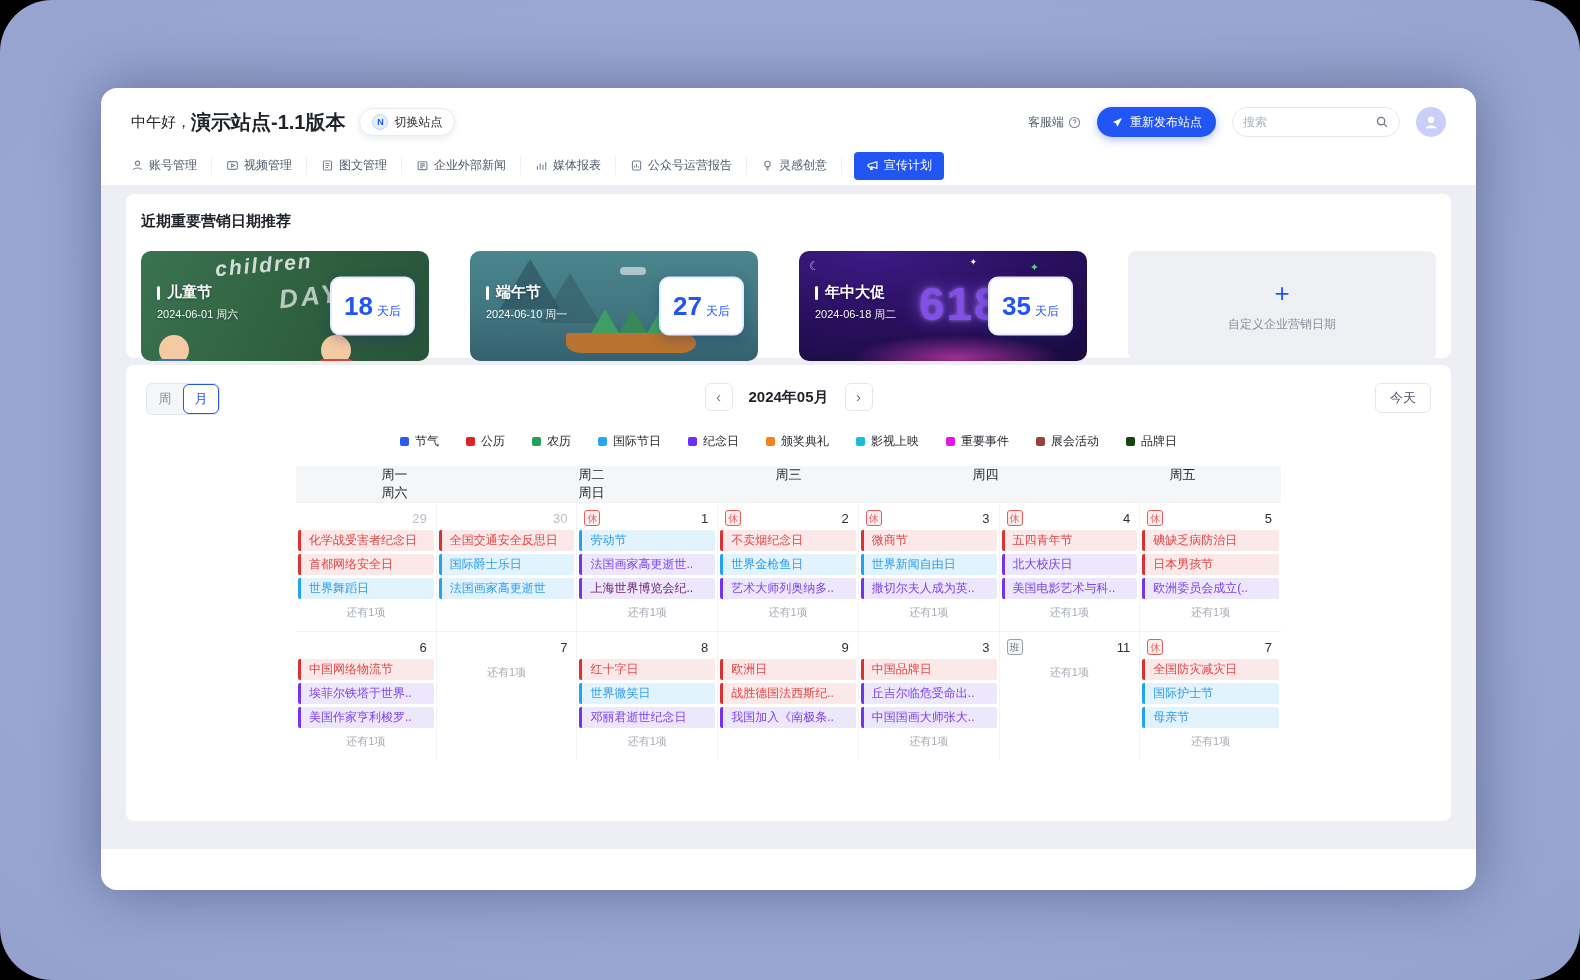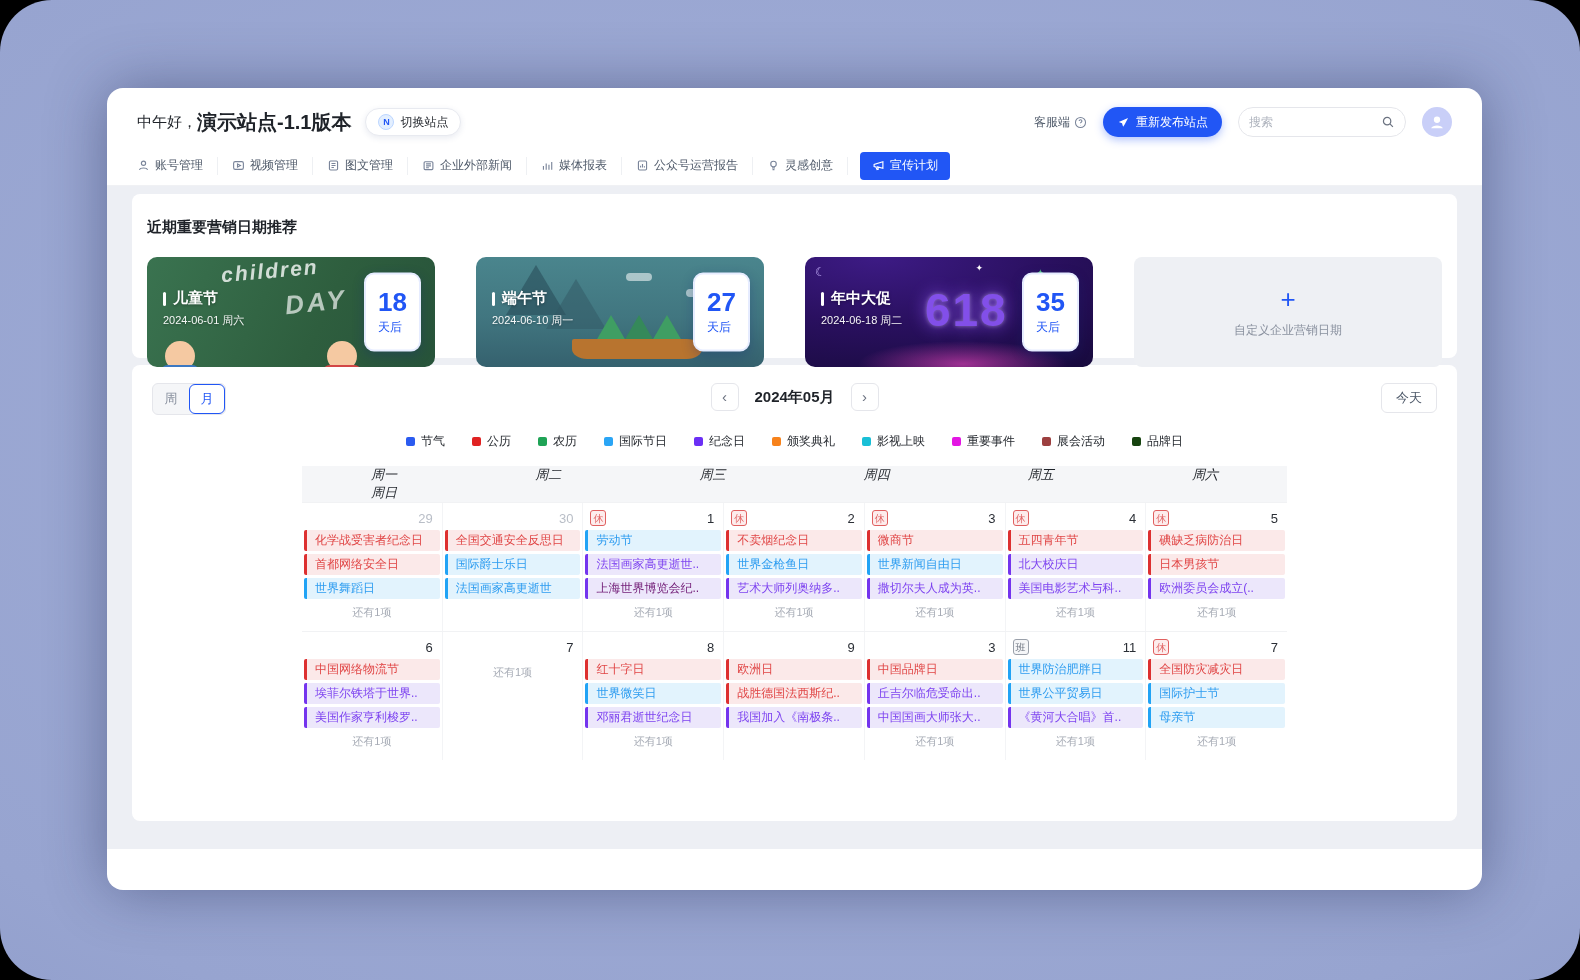--- a/index.html
+++ b/index.html
@@ -1,20 +1,20 @@
 <!DOCTYPE html>
 <html><head>
 <meta charset="utf-8">
 <style>
   * { margin:0; padding:0; box-sizing:border-box; }
   html,body { width:1580px; height:980px; background:#000; overflow:hidden;
     font-family:"Liberation Sans","DejaVu Sans",sans-serif; }
   .backdrop { position:absolute; inset:0; border-radius:52px;
     background:radial-gradient(120% 120% at 50% 45%, #a2aed8 0%, #97a4d0 55%, #8795c6 85%, #7d8cbf 100%); }
-  .window { position:absolute; left:107px; top:88px; width:1375px; height:802px;
+  .window { position:absolute; left:101px; top:88px; width:1375px; height:802px;
     background:#fff; border-radius:16px; overflow:hidden;
     box-shadow:0 0 60px rgba(30,40,80,.45); }
 
   
   .hdr-row1 { display:flex; align-items:center; height:58px; padding:10px 30px 0 30px; }
   .greeting { font-size:15px; color:#1f2329; }
   .site-name { font-size:20px; font-weight:700; color:#1f2329; margin-right:14px; }
   .switch-pill { display:flex; align-items:center; gap:6px; height:28px; padding:0 12px;
     background:#fff; border:1px solid #e8eaf0; border-radius:15px; font-size:12px; color:#1f2329;
     box-shadow:0 2px 6px rgba(40,60,120,.10); cursor:pointer; }
@@ -51,33 +51,33 @@
 
   
   .subtab-bar { height:40px; display:flex; align-items:flex-end; padding:0 30px; background:#fff; }
   .subtab { position:relative; font-size:13px; font-weight:600; color:#1f2329; padding:0 2px 11px 2px; cursor:pointer; }
   .subtab::after { content:""; position:absolute; left:0; right:0; bottom:0; height:3px;
     background:#2156f5; border-radius:2px; }
 
   
   .main { background:#edeff4; height:663px; padding:8px 25px 0 25px; }
   .card { background:#fff; border-radius:8px; }
-  .card-reco { height:164px; padding:24px 15px 0 15px; }
+  .card-reco { height:164px; padding:18px 15px 0 15px; }
   .reco-title { font-size:15px; font-weight:700; color:#1f2329; margin-bottom:20px; }
   .banners { display:flex; gap:41px; height:110px; }
   .banner { position:relative; width:288px; height:110px; border-radius:10px; overflow:hidden;
     color:#fff; cursor:pointer; flex:none; }
   .b-title { position:absolute; left:16px; top:32px; display:flex; align-items:center; gap:7px; z-index:3; }
   .b-bar { width:3px; height:14px; background:#fff; border-radius:2px; }
   .b-name { font-size:15px; font-weight:700; text-shadow:0 1px 3px rgba(0,0,0,.35); }
   .b-date { position:absolute; left:16px; top:56px; font-size:11px; opacity:.95; z-index:3;
     text-shadow:0 1px 3px rgba(0,0,0,.35); }
   .b-badge { position:absolute; right:14px; top:50%; transform:translateY(-50%); z-index:4;
     background:#fff; border:2px solid #e6ecff; border-radius:10px; padding:14px 12px;
-    display:flex; align-items:baseline; gap:4px; box-shadow:0 4px 12px rgba(20,40,120,.28);flex-direction:column; }
+    display:flex; align-items:baseline; gap:4px; box-shadow:0 4px 12px rgba(20,40,120,.28); }
   .b-num { font-size:26px; font-weight:700; color:#2156f5; line-height:1; }
   .b-suf { font-size:12px; color:#2156f5; }
   
   .theme-children { background:linear-gradient(115deg,#3a7350 0%,#2e5e3e 60%,#27533a 100%); }
   .chalk1 { position:absolute; left:74px; top:2px; font-size:21px; font-weight:700; font-style:italic;
     color:rgba(255,255,255,.78); transform:rotate(-5deg); letter-spacing:2px; }
   .chalk2 { position:absolute; left:138px; top:30px; font-size:26px; font-weight:700; font-style:italic;
     color:rgba(255,255,255,.66); transform:rotate(-6deg); letter-spacing:3px; }
   .kid { position:absolute; bottom:-4px; width:30px; height:30px; border-radius:50%; background:#f5c9a2; }
   .kid::after { content:""; position:absolute; top:24px; left:-5px; width:40px; height:18px; border-radius:8px 8px 0 0; }
@@ -126,21 +126,21 @@
     display:flex; align-items:center; justify-content:center; color:#6b7280; font-size:15px; cursor:pointer;
     padding-bottom:2px; }
   .mn-label { font-size:15px; font-weight:600; color:#1f2329; }
   .today-btn { position:absolute; right:20px; top:0; height:30px; padding:0 14px; background:#fff;
     border:1px solid #e5e6eb; border-radius:6px; font-size:13px; color:#4e5969; cursor:pointer; }
   .legend { display:flex; justify-content:center; align-items:center; gap:27px; margin-top:16px; }
   .lg-item { display:flex; align-items:center; gap:6px; font-size:12px; color:#1f2329; }
   .lg-sq { width:9px; height:9px; border-radius:2px; }
 
   .grid-wrap { width:985px; margin:16px auto 0 auto; }
-  .wd-header { display:grid; grid-template-columns:repeat(6,1fr); background:#f5f6f8; height:36px;font-style:italic; }
+  .wd-header { display:grid; grid-template-columns:repeat(5,1fr); background:#f5f6f8; height:36px; }
   .wd-cell { display:flex; align-items:center; justify-content:center; font-size:13px; color:#1f2329; }
   .week-row { display:grid; grid-template-columns:repeat(7,1fr); border-top:1px solid #f1f2f4; }
   .day-cell { padding:3px 1px 4px 1px; border-right:1px solid #f3f4f6; min-height:128px; }
   .day-cell:last-child { border-right:none; }
   .date-line { height:24px; display:flex; align-items:center; padding:0 8px 0 6px; }
   .date-num { margin-left:auto; font-size:13px; color:#2b2f36; }
   .date-num.muted { color:#b9bec7; }
   .day-badge { width:16px; height:16px; border-radius:3px; font-size:10px; line-height:15px;
     text-align:center; }
   .day-badge.rest { border:1px solid #e06060; color:#e06060; background:#fdecec; }
@@ -514,25 +514,20 @@
                   <div class="ev-pill" style="color:#7d43f0;background:#ece7fb;border-left-color:#7434ee">丘吉尔临危受命出..</div>
                   <div class="ev-pill" style="color:#7d43f0;background:#ece7fb;border-left-color:#7434ee">中国国画大师张大..</div>
                 </div>
                 <div class="more-link">还有1项</div>
               </div>
               <div class="day-cell">
                 <div class="date-line">
                   <span class="day-badge work">班</span>
                   <span class="date-num">11</span>
                 </div>
-                <div class="ev-stack">
-                  <div class="ev-pill" style="color:#2d9cf0;background:#e2f3fd;border-left-color:#21a3f5">世界防治肥胖日</div>
-                  <div class="ev-pill" style="color:#2d9cf0;background:#e2f3fd;border-left-color:#21a3f5">世界公平贸易日</div>
-                  <div class="ev-pill" style="color:#7d43f0;background:#ece7fb;border-left-color:#7434ee">《黄河大合唱》首..</div>
-                </div>
                 <div class="more-link">还有1项</div>
               </div>
               <div class="day-cell">
                 <div class="date-line">
                   <span class="day-badge rest">休</span>
                   <span class="date-num">7</span>
                 </div>
                 <div class="ev-stack">
                   <div class="ev-pill" style="color:#e04545;background:#fbe9e9;border-left-color:#dd3030">全国防灾减灾日</div>
                   <div class="ev-pill" style="color:#2d9cf0;background:#e2f3fd;border-left-color:#21a3f5">国际护士节</div>

